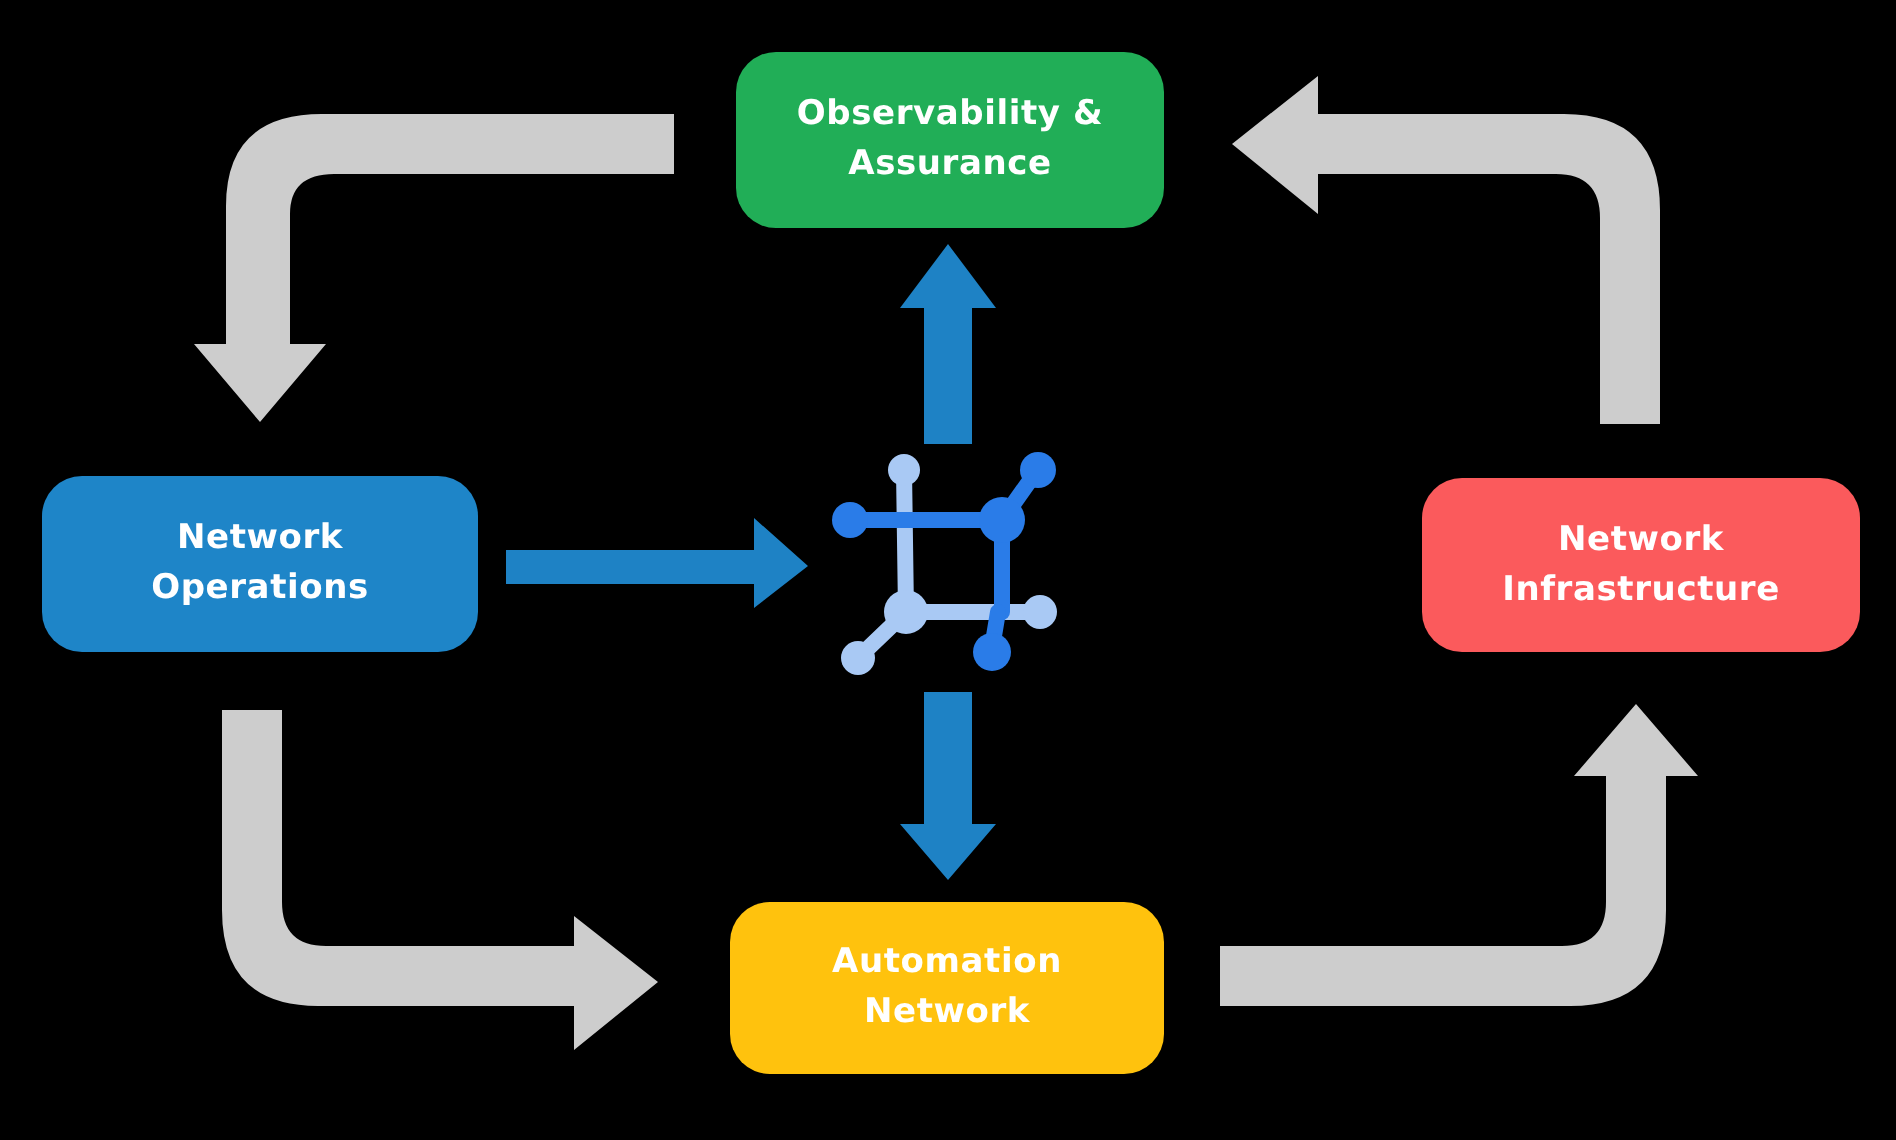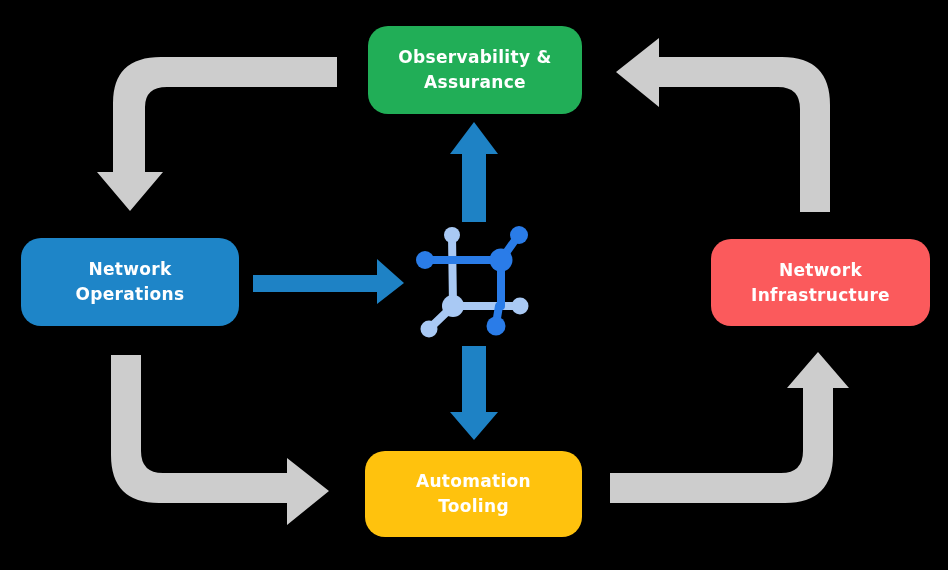--- a/index.html
+++ b/index.html
@@ -92,16 +92,16 @@
   <div class="node node-blue">
     <span class="label">Network
 Operations</span>
   </div>
   <div class="node node-red">
     <span class="label">Network
 Infrastructure</span>
   </div>
   <div class="node node-yellow">
     <span class="label">Automation
-Tooling</span>
+Network</span>
   </div>
 
 </div>
 
 </body></html>

